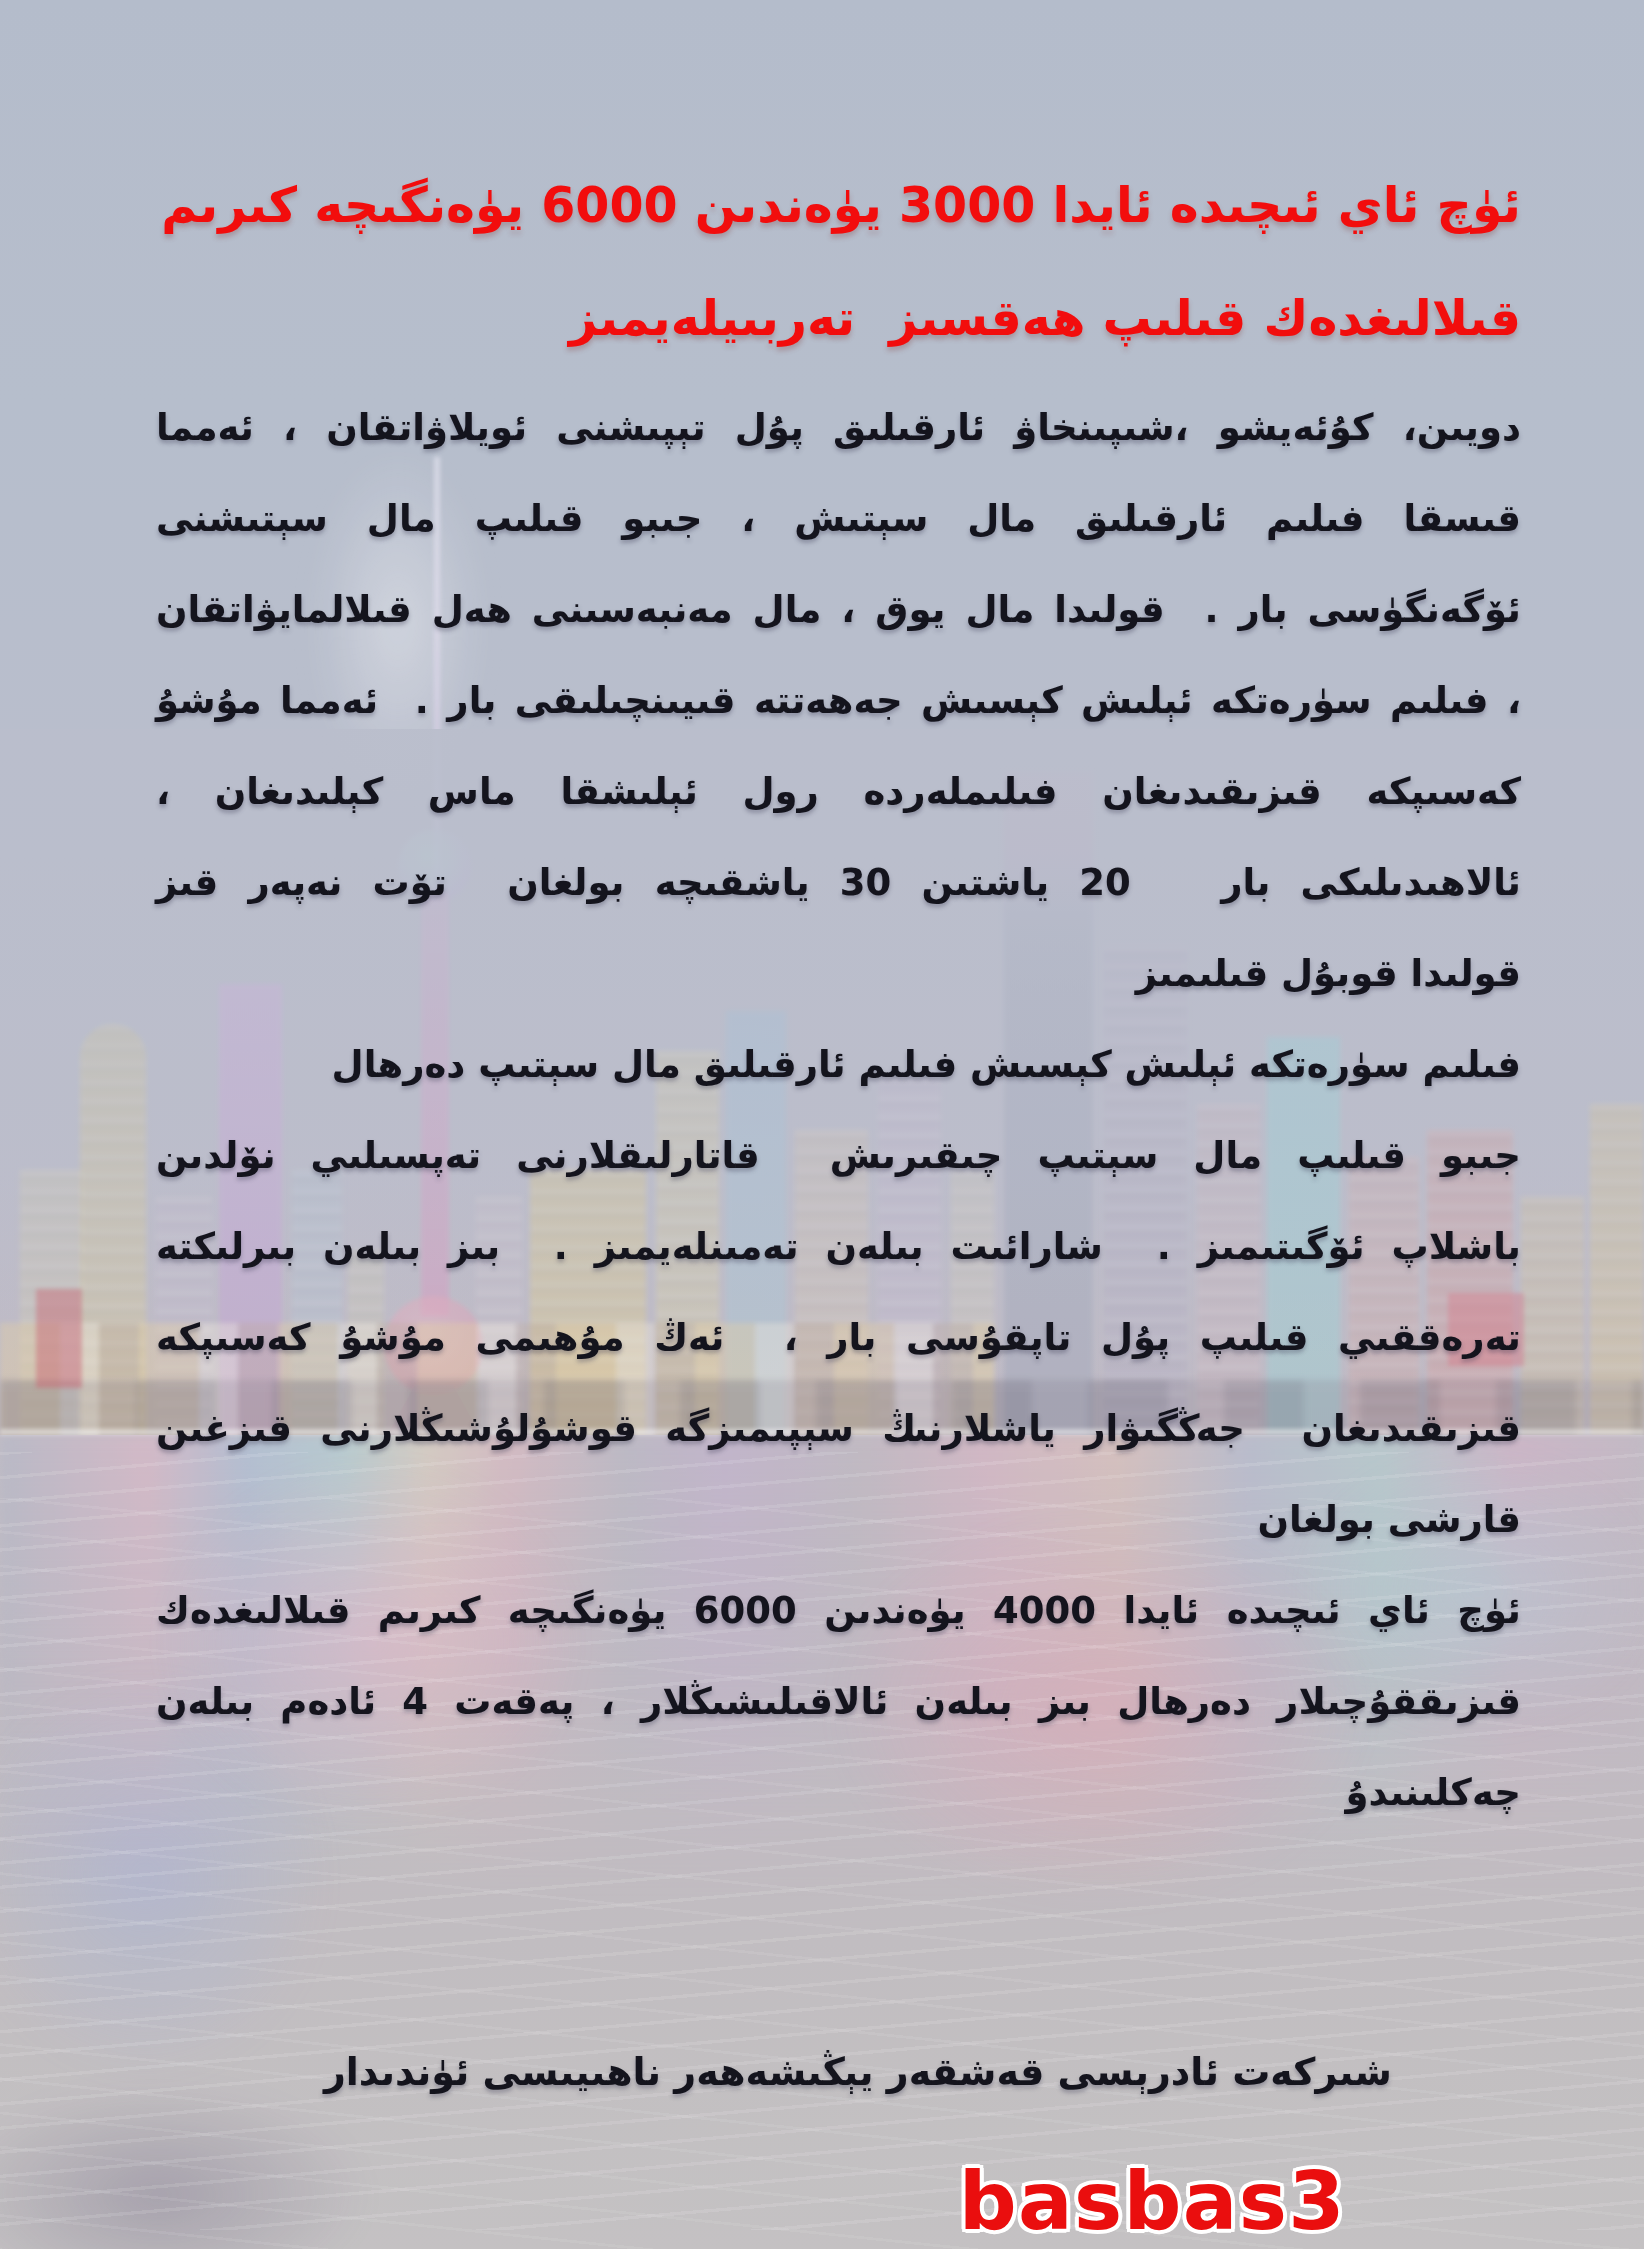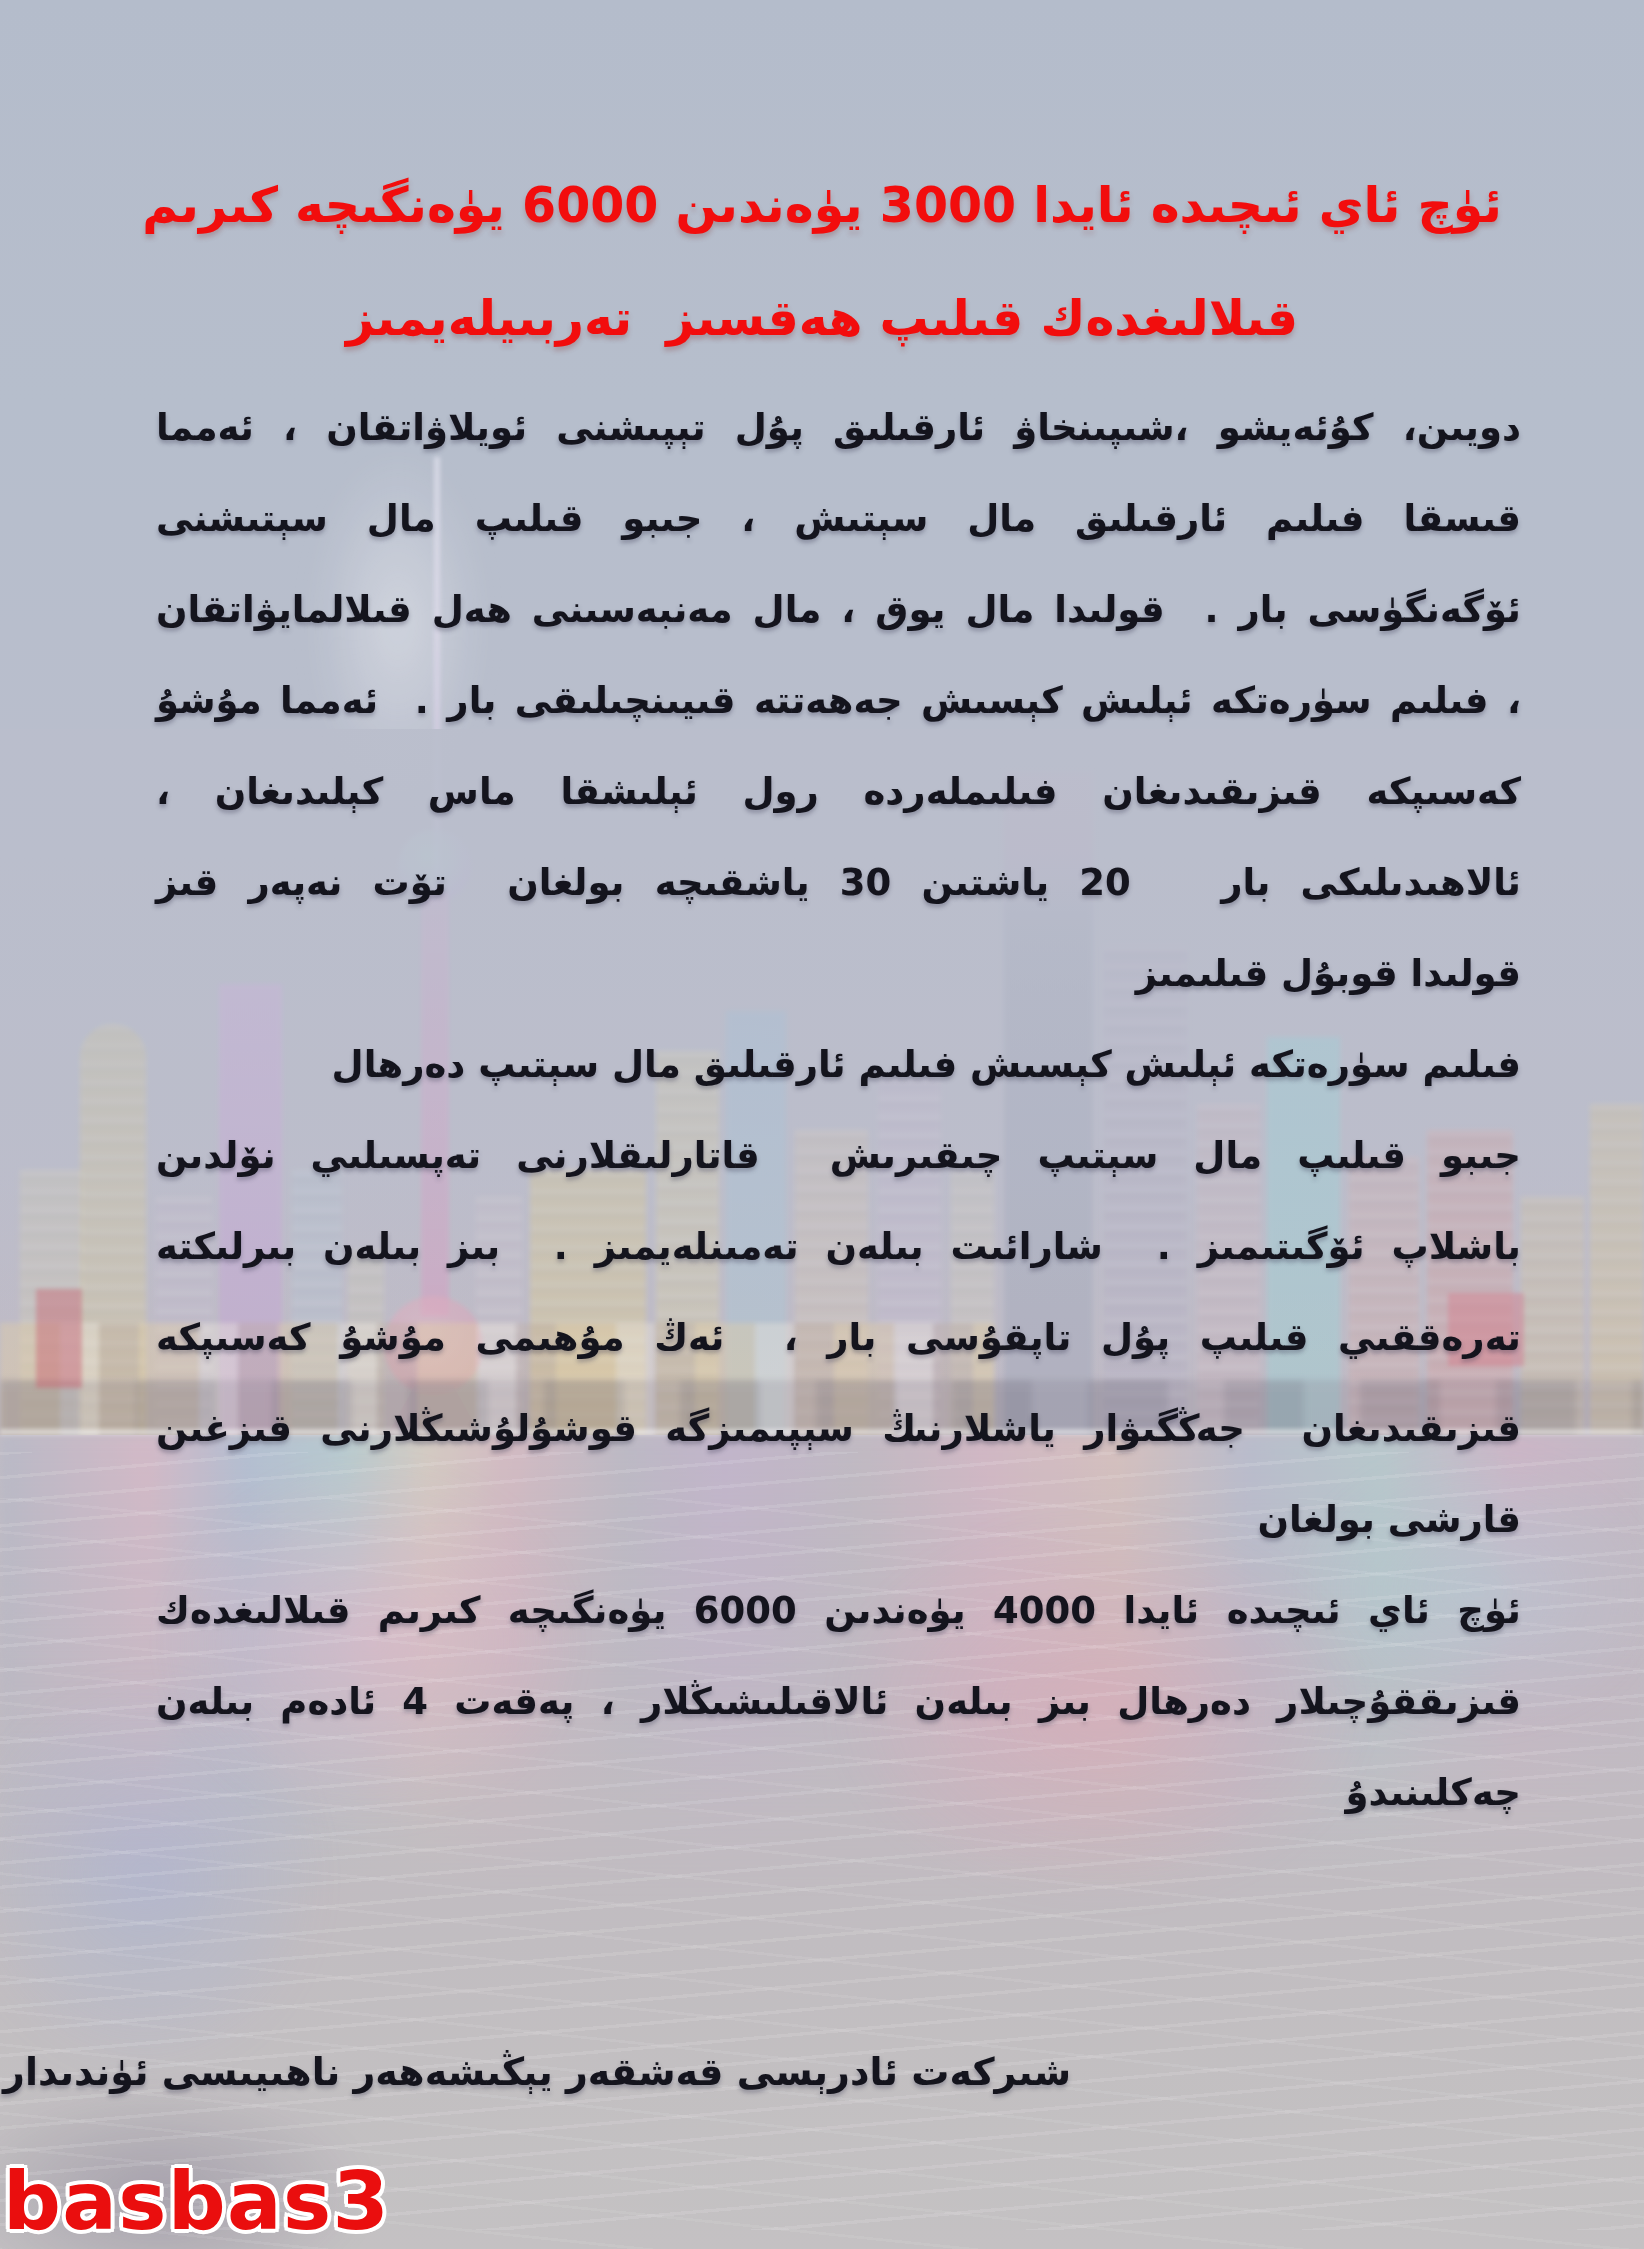--- a/index.html
+++ b/index.html
@@ -48,31 +48,31 @@
       background:radial-gradient(closest-side,rgba(95,85,115,.38),rgba(95,85,115,0));}
   .bund{left:0;top:1323px;width:994px;height:116px;opacity:.45;filter:blur(2.7px);
       background:repeating-linear-gradient(90deg,
         rgba(230,200,140,.85) 0 60px,rgba(250,240,220,.8) 60px 99px,rgba(180,150,120,.6) 99px 139px);}
   .trees{left:0;top:1380px;width:1644px;height:58px;opacity:.4;filter:blur(3.3px);
       background:repeating-linear-gradient(90deg,rgba(70,65,85,.75) 0 80px,rgba(95,85,105,.5) 80px 136px);}
   .signL{left:36px;top:1289px;width:46px;height:99px;background:#c14553;opacity:.5;filter:blur(2px);}
   .signR{left:1448px;top:1293px;width:76px;height:73px;background:#d06070;opacity:.5;filter:blur(2px);}
   .wash{inset:0;background:rgba(255,255,255,.16);}
   
-  .titleblock{position:absolute;left:123px;right:123px;top:149px;direction:rtl;text-align:center;
+  .titleblock{position:absolute;left:123px;right:123px;top:149px;direction:rtl;
       font-weight:bold;font-size:49px;color:#f20d0d;
       text-shadow:0 4px 5.3px rgba(130,60,60,.3);}
   .titleline{height:113px;line-height:113px;white-space:nowrap;}
   .bodyblock{position:absolute;left:156px;right:123px;top:382px;direction:rtl;
       font-weight:bold;font-size:37px;color:#14141d;
       text-shadow:0 3.3px 4.6px rgba(55,55,80,.35);}
   .bl{height:91px;line-height:91px;text-align:right;}
   .bl.just{text-align:justify;text-align-last:justify;-moz-text-align-last:justify;text-justify:inter-word;}
-  .footerline{position:absolute;left:3px;right:252px;top:2009px;height:126px;line-height:126px;
-      direction:rtl;text-align:left;font-weight:bold;font-size:38px;color:#14141d;
+  .footerline{position:absolute;left:13px;right:252px;top:2009px;height:126px;line-height:126px;
+      direction:rtl;text-align:right;font-weight:bold;font-size:38px;color:#14141d;
       text-shadow:0 3.3px 4.6px rgba(55,55,80,.35);}
   .wechat{font-size:81px;color:#ea0e0e;margin-right:46px;vertical-align:middle;
       letter-spacing:1.3px;direction:ltr;unicode-bidi:embed;display:inline-block;
       -webkit-text-stroke:6px #ffffff;paint-order:stroke fill;
       text-shadow:-4px 0 0 #fff,4px 0 0 #fff,0 -4px 0 #fff,0 4px 0 #fff,
                   -3.3px -3.3px 0 #fff,3.3px -3.3px 0 #fff,-3.3px 3.3px 0 #fff,3.3px 3.3px 0 #fff;}
 </style>
 </head>
 <body>
 

